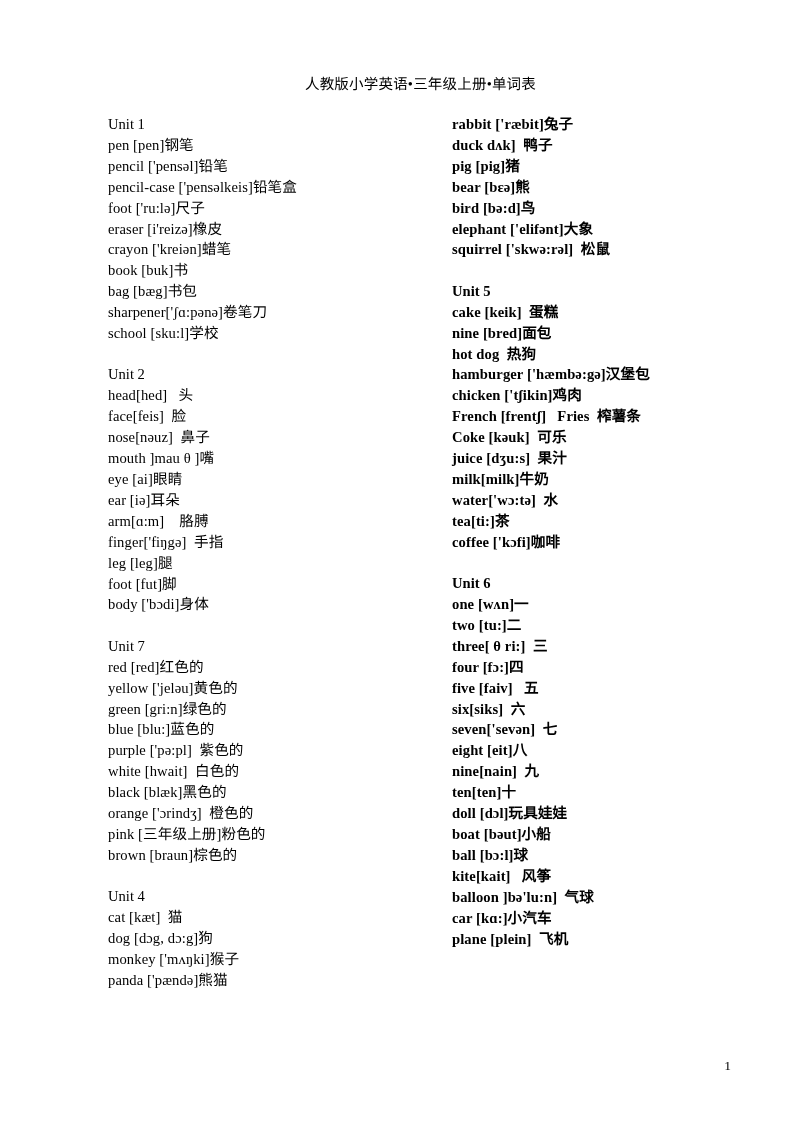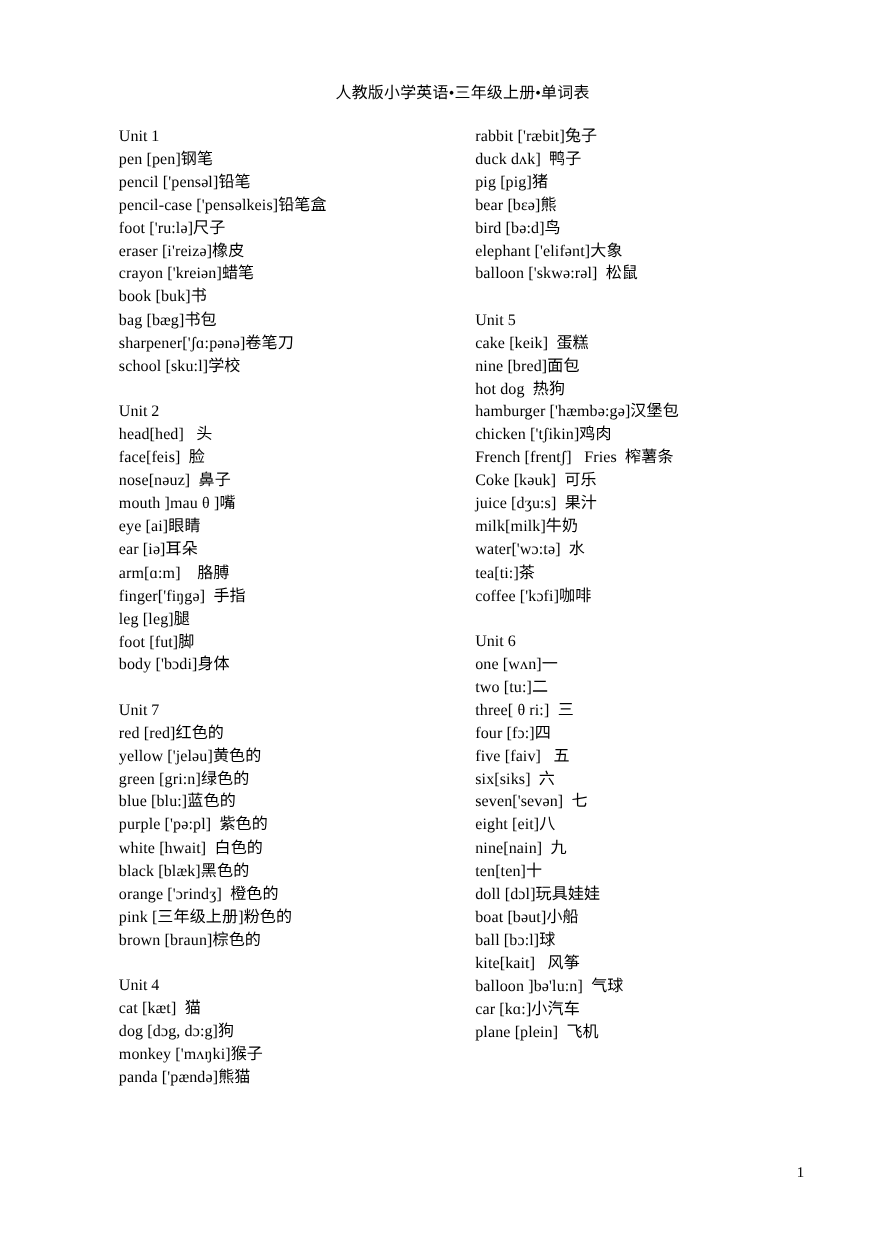--- a/index.html
+++ b/index.html
@@ -37,21 +37,21 @@
     left: 0;
     width: 793px;
     height: 900px;
   }
   .col {
     position: absolute;
     top: 0;
     width: 310px;
   }
   .col-left  { left: 84px; }
-  .col-right { left: 408px; }
+  .col-right { left: 428px; font-weight: bold; }
 
   .unit-block { margin: 0; }
   .unit-gap   { height: 20.5px; }
 
   .line {
     font-size: 14.6px;
     line-height: 20.9px;
     white-space: pre;
     letter-spacing: 0.1px;
   }
@@ -129,21 +129,21 @@
         </div>
       </div>
     <div class="col col-right" id="col-right">
         <div class="unit-block">
           <div class="line">rabbit ['ræbit]兔子</div>
           <div class="line">duck dʌk]  鸭子</div>
           <div class="line">pig [pig]猪</div>
           <div class="line">bear [bɛə]熊</div>
           <div class="line">bird [bə:d]鸟</div>
           <div class="line">elephant ['elifənt]大象</div>
-          <div class="line">balloon ['skwə:rəl]  松鼠</div>
+          <div class="line">squirrel ['skwə:rəl]  松鼠</div>
         </div>
         <div class="unit-gap"></div>
         <div class="unit-block">
           <div class="unit-head">Unit 5</div>
           <div class="line">cake [keik]  蛋糕</div>
           <div class="line">nine [bred]面包</div>
           <div class="line">hot dog  热狗</div>
           <div class="line">hamburger ['hæmbə:gə]汉堡包</div>
           <div class="line">chicken ['tʃikin]鸡肉</div>
           <div class="line">French [frentʃ]   Fries  榨薯条</div>

